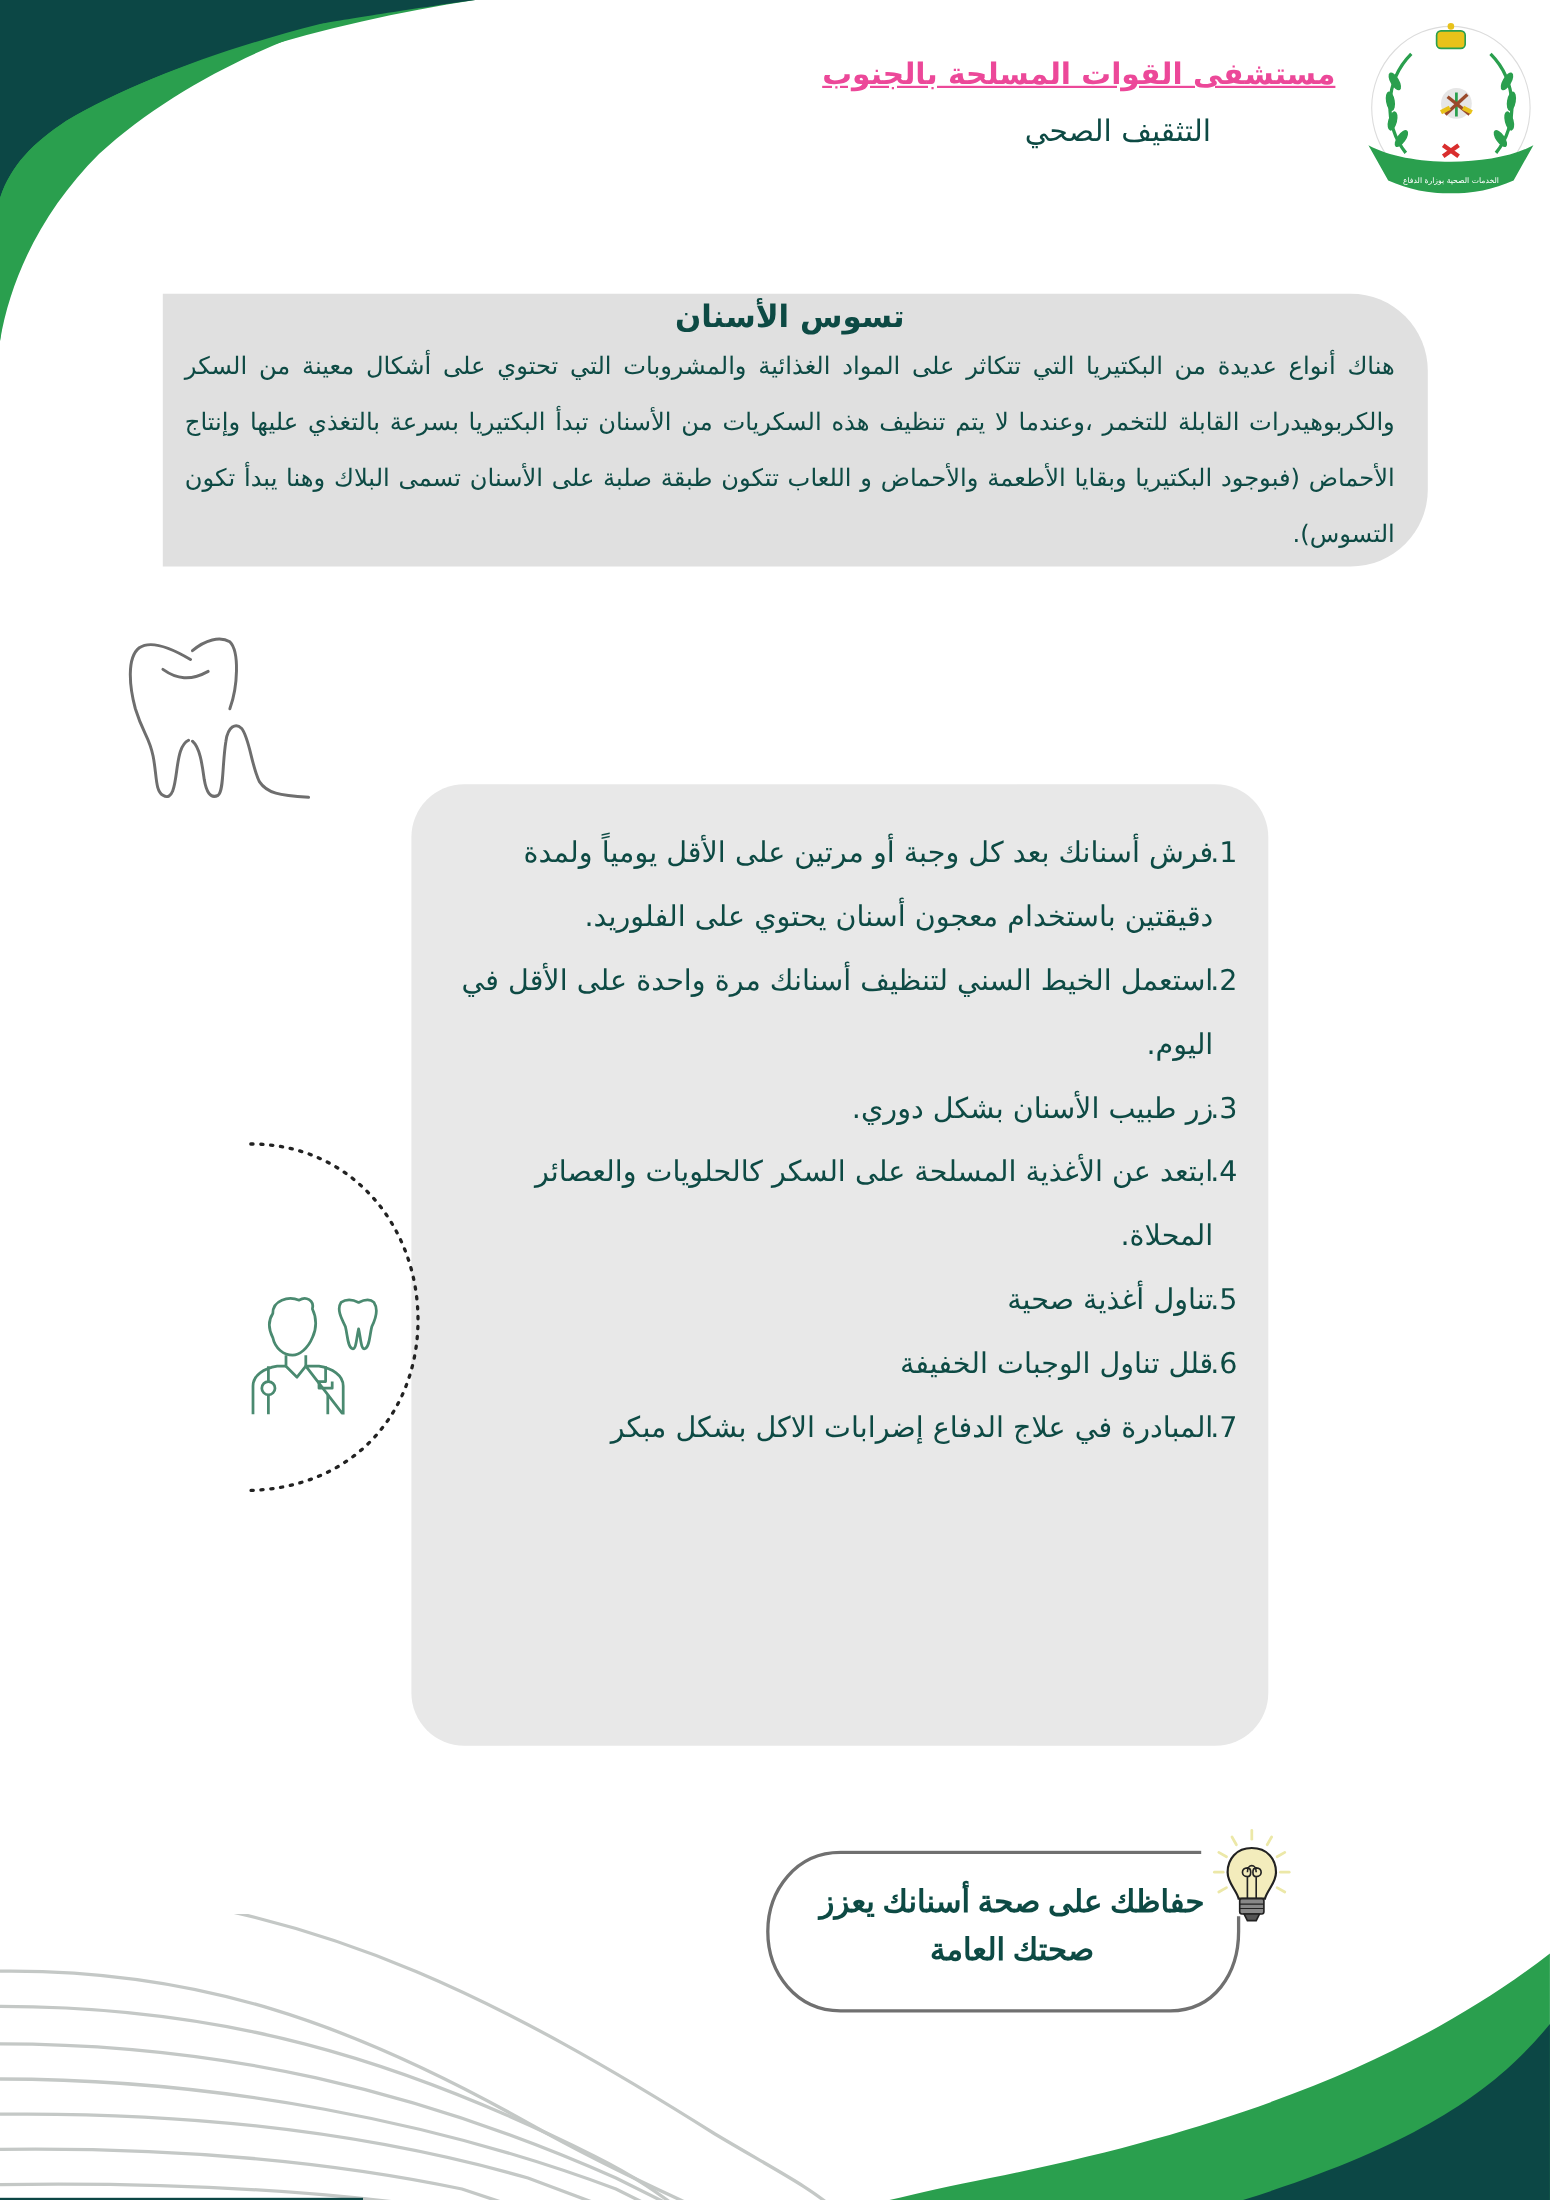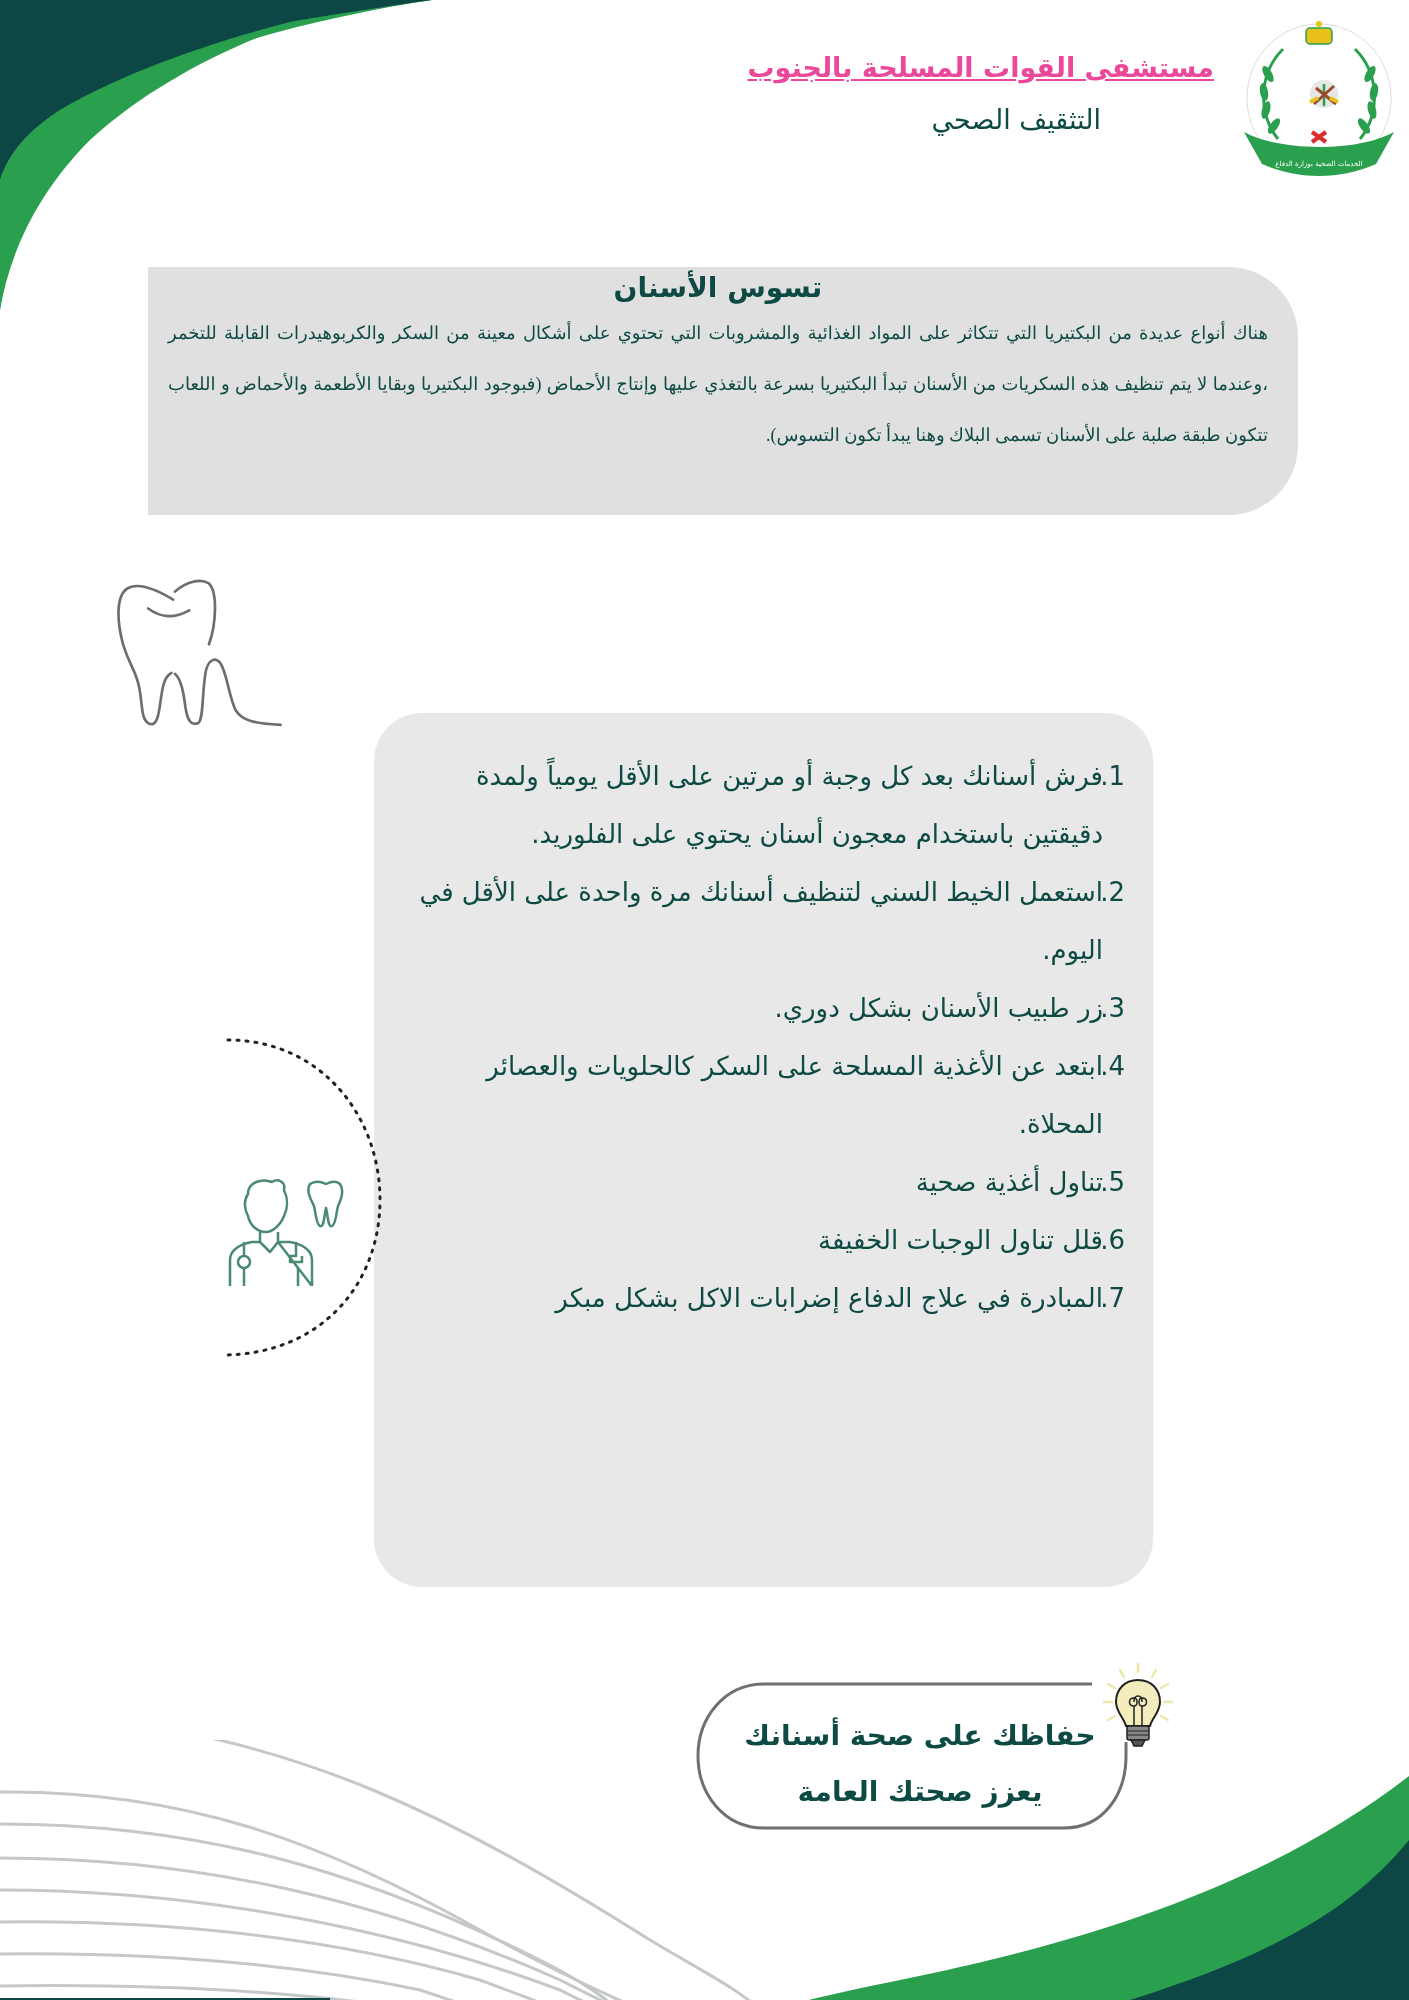--- a/index.html
+++ b/index.html
@@ -54,26 +54,25 @@
       padding: 0 30px 0 20px;
     }
     .intro-title {
       text-align: center;
       font-size: 28px;
       font-weight: bold;
       margin-top: 4px;
       color: #0d4a44;
     }
     .intro-text {
-      font-size: 18px;
+      font-size: 22px;
       line-height: 51px;
       text-align: justify;
       color: #0d4a44;
       margin-top: 4px;
-      font-family: Liberation Serif, serif;
     }
 
     
     .tooth-illus { position: absolute; left: 100px; top: 562px; }
 
     
     .tips-box {
       position: absolute;
       left: 374px;
       top: 713px;
@@ -124,22 +123,23 @@
       height: 148px;
     }
     .callout-text {
       position: absolute;
       left: 720px;
       top: 1708px;
       width: 400px;
       text-align: center;
       font-size: 28px;
       font-weight: bold;
-      line-height: 56px;
-      color: #0d4a44;
+      line-height: 44px;
+      color: #0d4a44;
+      font-family: Liberation Serif, serif;
     }
     .bulb { position: absolute; left: 1098px; top: 1660px; }
 
     
     .bottom-svg { position: absolute; left: 0; top: 1740px; }
   </style>
 </head>
 <body>
 
 <svg class="corner-svg" width="460" height="310" viewBox="0 0 460 310">

